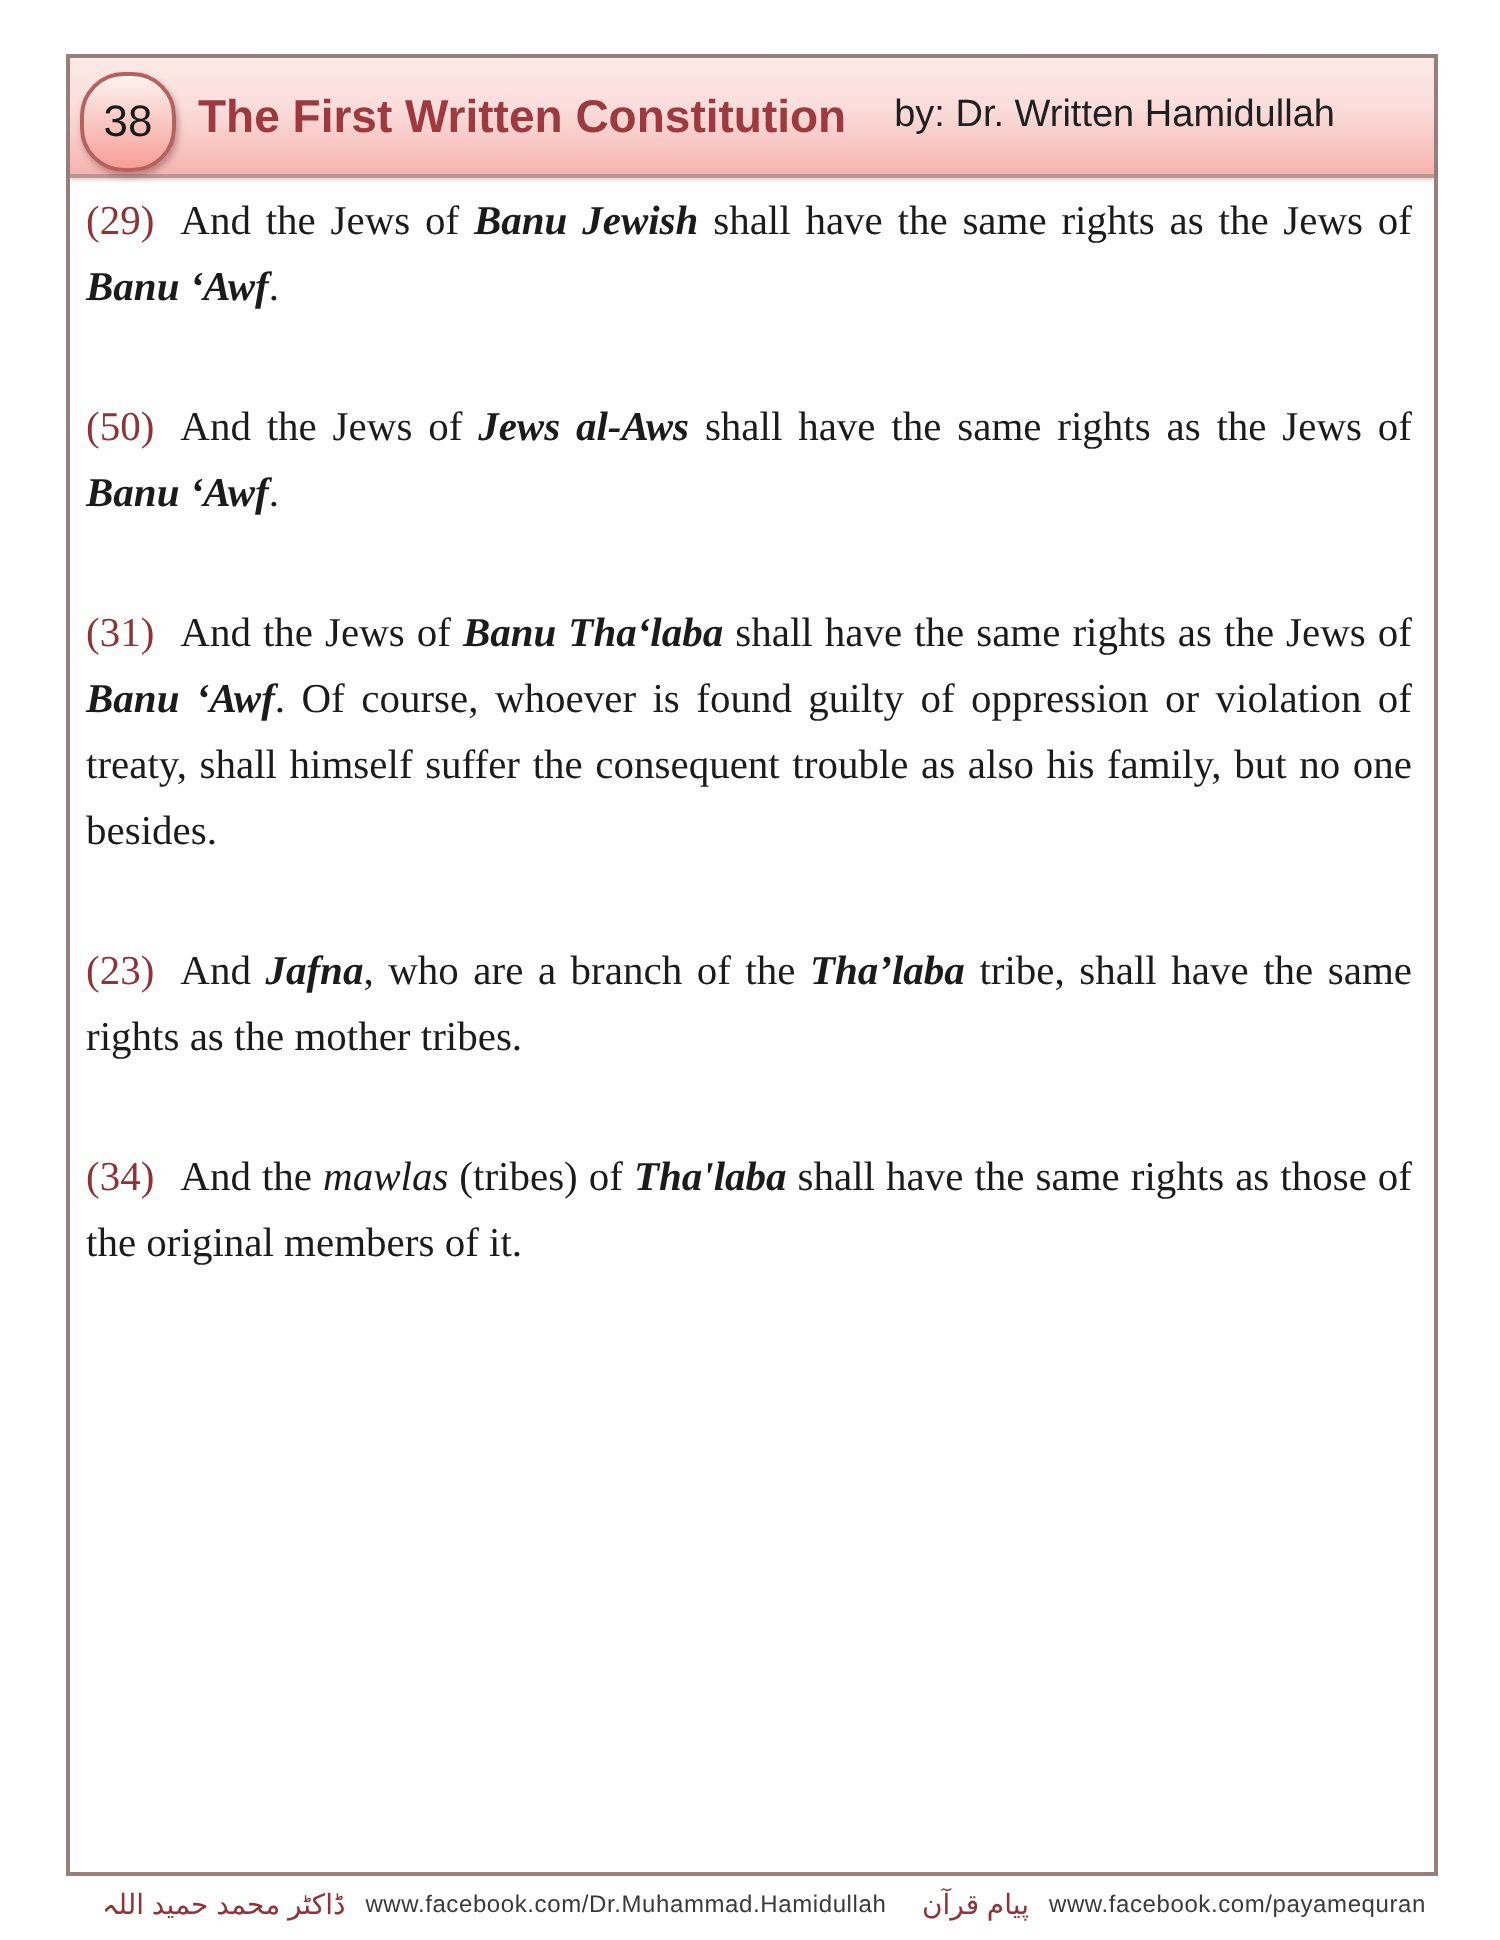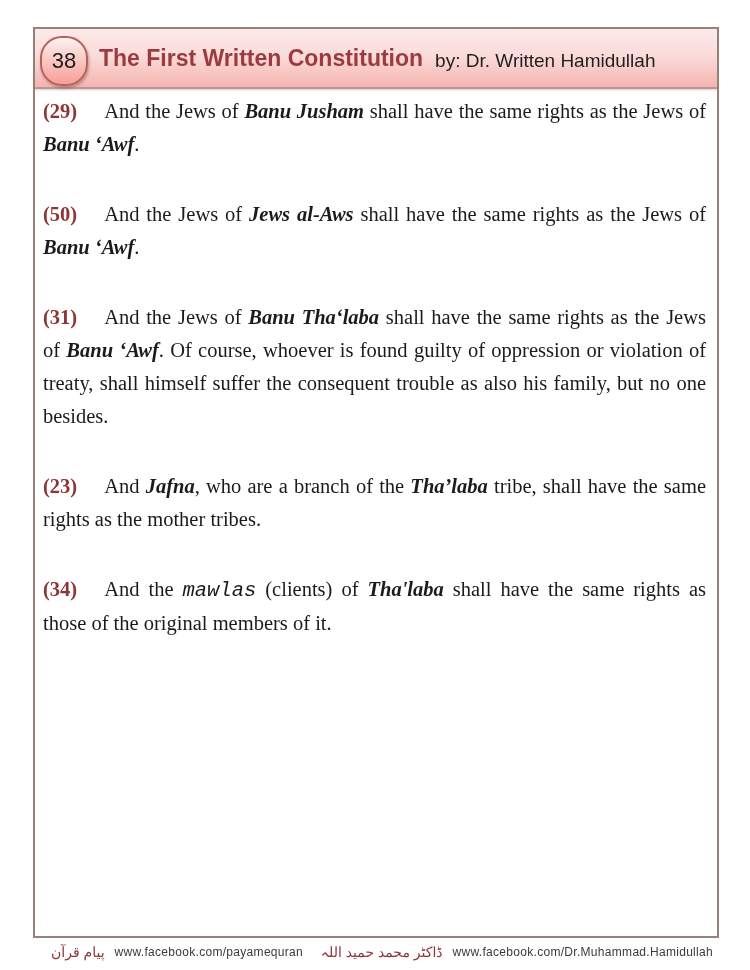--- a/index.html
+++ b/index.html
@@ -43,22 +43,22 @@
     display: flex;
     align-items: center;
     justify-content: center;
     font-family: "Liberation Sans", sans-serif;
     font-size: 22px;
     color: #1a1a1a;
   }
   .header-text {
     margin-left: 64px;
     display: flex;
-    align-items: flex-end;
-    gap: 12px;
+    align-items: center;
+    gap: 24px;
     white-space: nowrap;
     font-family: "Liberation Sans", sans-serif;
   }
   .doc-title {
     font-size: 23px;
     font-weight: bold;
     color: #9c3a3f;
   }
   .doc-byline {
     font-size: 19px;
@@ -69,26 +69,26 @@
     padding: 6px 11px 0 8px;
   }
   p.clause {
     margin: 0 0 37px 0;
     font-size: 20.5px;
     line-height: 33px;
     color: #1b1b1b;
     text-align: justify;
   }
   .clause-number {
-    font-weight: bold;
+    font-weight: normal;
     color: #8e3437;
-    margin-right: 27px;
+    margin-right: 13px;
   }
   .seg-bi { font-weight: bold; font-style: italic; }
-  .seg-i  { font-style: italic; font-family: Liberation Mono, monospace; }
+  .seg-i  { font-style: italic; }
   
   .footer {
     position: absolute;
     left: 33px;
     top: 944px;
     width: 686px;
     display: flex;
     justify-content: space-between;
     align-items: center;
     padding: 0 6px 0 18px;
@@ -122,32 +122,32 @@
         <span>38</span>
       </div>
       <div class="header-text">
         <span class="doc-title">The First Written Constitution</span>
         <span class="doc-byline">by: Dr. Written Hamidullah</span>
       </div>
     </header>
 
     <main class="content">
 
-    <p class="clause"><span class="clause-number">(29)</span><span>And the Jews of </span><span class="seg-bi">Banu Jusham</span><span> shall have the same rights as the Jews of </span><span class="seg-bi">Banu ‘Awf</span><span>.</span></p>
+    <p class="clause"><span class="clause-number">(29)</span><span>And the Jews of </span><span class="seg-bi">Banu Jewish</span><span> shall have the same rights as the Jews of </span><span class="seg-bi">Banu ‘Awf</span><span>.</span></p>
         <p class="clause"><span class="clause-number">(50)</span><span>And the Jews of </span><span class="seg-bi">Jews al-Aws</span><span> shall have the same rights as the Jews of </span><span class="seg-bi">Banu ‘Awf</span><span>.</span></p>
         <p class="clause"><span class="clause-number">(31)</span><span>And the Jews of </span><span class="seg-bi">Banu Tha‘laba</span><span> shall have the same rights as the Jews of </span><span class="seg-bi">Banu ‘Awf</span><span>. Of course, whoever is found guilty of oppression or violation of treaty, shall himself suffer the consequent trouble as also his family, but no one besides.</span></p>
         <p class="clause"><span class="clause-number">(23)</span><span>And </span><span class="seg-bi">Jafna</span><span>, who are a branch of the </span><span class="seg-bi">Tha’laba</span><span> tribe, shall have the same rights as the mother tribes.</span></p>
-        <p class="clause"><span class="clause-number">(34)</span><span>And the </span><span class="seg-i">mawlas</span><span> (clients) of </span><span class="seg-bi">Tha'laba</span><span> shall have the same rights as those of the original members of it.</span></p>
+        <p class="clause"><span class="clause-number">(34)</span><span>And the </span><span class="seg-i">mawlas</span><span> (tribes) of </span><span class="seg-bi">Tha'laba</span><span> shall have the same rights as those of the original members of it.</span></p>
       </main>
 
   </div>
 
   <footer class="footer">
     <div class="footer-group">
+      <span class="footer-arabic">ڈاکٹر محمد حمید اللہ</span>
+      <span class="footer-url">www.facebook.com/Dr.Muhammad.Hamidullah</span>
+    </div>
+    <div class="footer-group">
       <span class="footer-arabic">پیام قرآن</span>
       <span class="footer-url">www.facebook.com/payamequran</span>
-    </div>
-    <div class="footer-group">
-      <span class="footer-arabic">ڈاکٹر محمد حمید اللہ</span>
-      <span class="footer-url">www.facebook.com/Dr.Muhammad.Hamidullah</span>
     </div>
   </footer>
 </div>
 
 </body></html>

